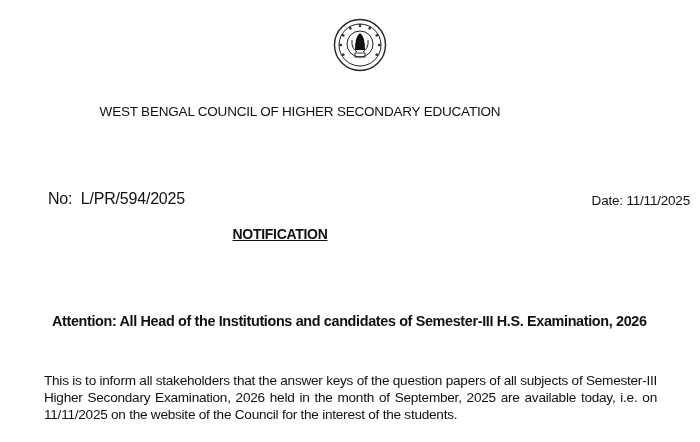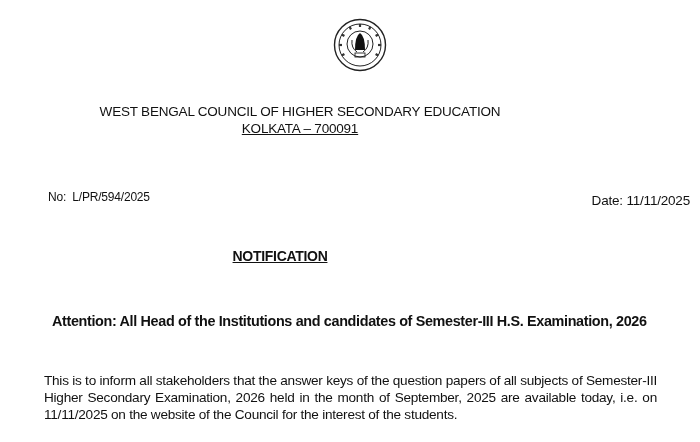--- a/index.html
+++ b/index.html
@@ -16,28 +16,28 @@
   .header {
     position: absolute; left: 0; top: 103px; width: 600px;
     text-align: center; font-size: 13.5px; line-height: 17px;
     letter-spacing: -0.2px;
   }
   .header .line { display: block; }
   .header .spaced { letter-spacing: 4.6px; }
   .header .ul { text-decoration: underline; }
   .ref {
     position: absolute; left: 48px; top: 190px;
-    font-size: 12px; letter-spacing: -0.2px;
+    font-size: 16px; letter-spacing: -0.2px;
   }
   .date {
     position: absolute; right: 10px; top: 193px;
     font-size: 13.5px; letter-spacing: -0.2px;
   }
   .title {
-    position: absolute; left: 0; width: 560px; top: 248px;
+    position: absolute; left: 0; width: 560px; top: 226px;
     text-align: center; font-weight: bold; font-size: 14px;
     text-decoration: underline; letter-spacing: -0.3px;
   }
   .attention {
     position: absolute; left: 52px; top: 313px;
     font-weight: bold; font-size: 14.4px; letter-spacing: -0.35px;
     text-align: right;
   }
   .body-text {
     position: absolute; left: 44px; top: 372px; width: 613px;
@@ -65,21 +65,20 @@
     </g>
     <circle cx="27" cy="26" r="13" fill="none" stroke="#222" stroke-width="1"></circle>
     <path d="M22 32 Q22 18 27 15 Q32 18 32 32 Z" fill="#111"></path>
     <path d="M19 22 Q18 30 24 34 M35 22 Q36 30 30 34" fill="none" stroke="#222" stroke-width="1"></path>
     <rect x="22" y="35" width="10" height="4" fill="none" stroke="#222" stroke-width="0.9"></rect>
   </svg>
 </div>
 
 <div class="header">
   <span class="line">WEST BENGAL COUNCIL OF HIGHER SECONDARY EDUCATION</span>
-  <span class="line"><span class="ul">KOLKATA – 700091</span></span>
 </div>
 
 <div class="ref" style="white-space:pre">No:  L/PR/594/2025</div>
 <div class="date">Date: 11/11/2025</div>
 
 <div class="title">NOTIFICATION</div>
 
 <div class="attention">Attention: All Head of the Institutions and candidates of Semester-III H.S. Examination, 2026</div>
 
 <div class="body-text">This is to inform all stakeholders that the answer keys of the question papers of all subjects of Semester-III Higher Secondary Examination, 2026 held in the month of September, 2025 are available today, i.e. on 11/11/2025 on the website of the Council for the interest of the students.</div>

